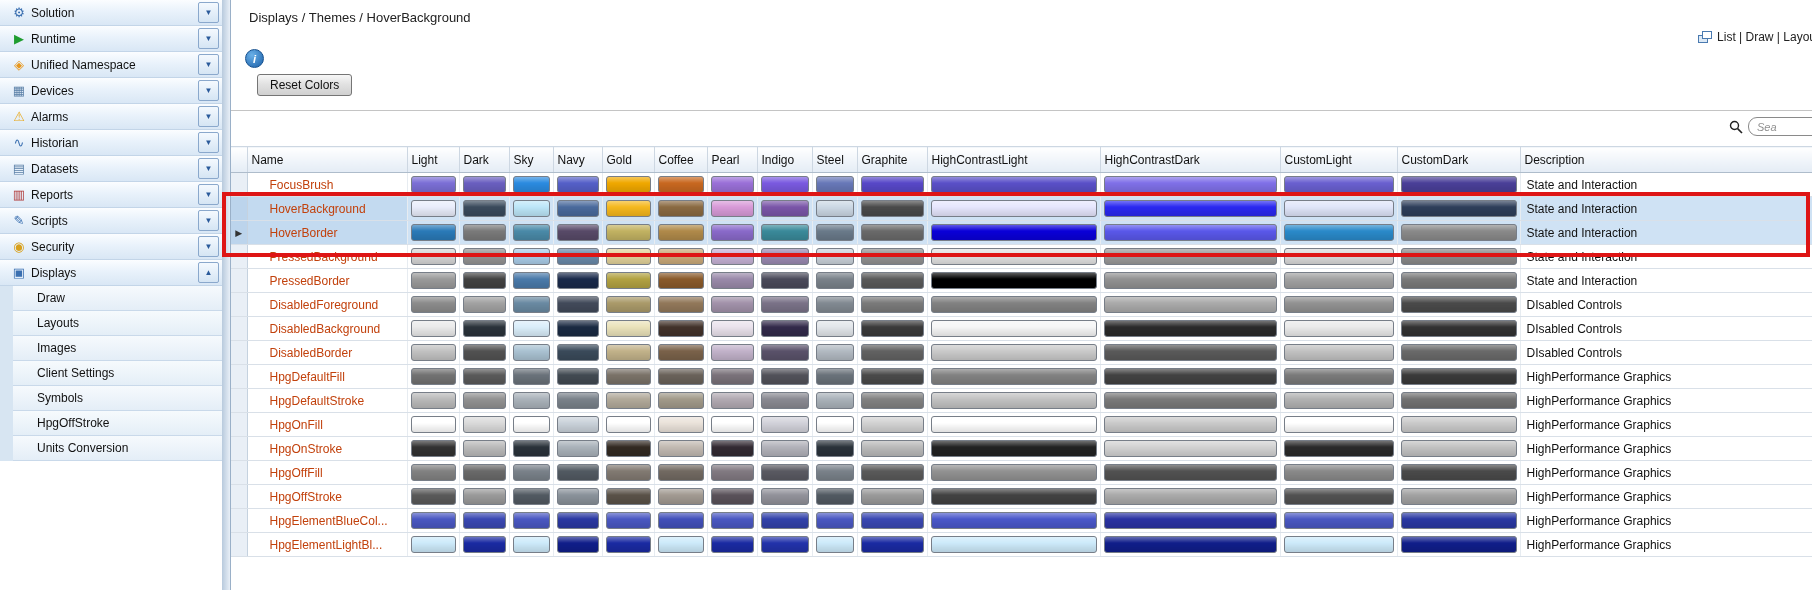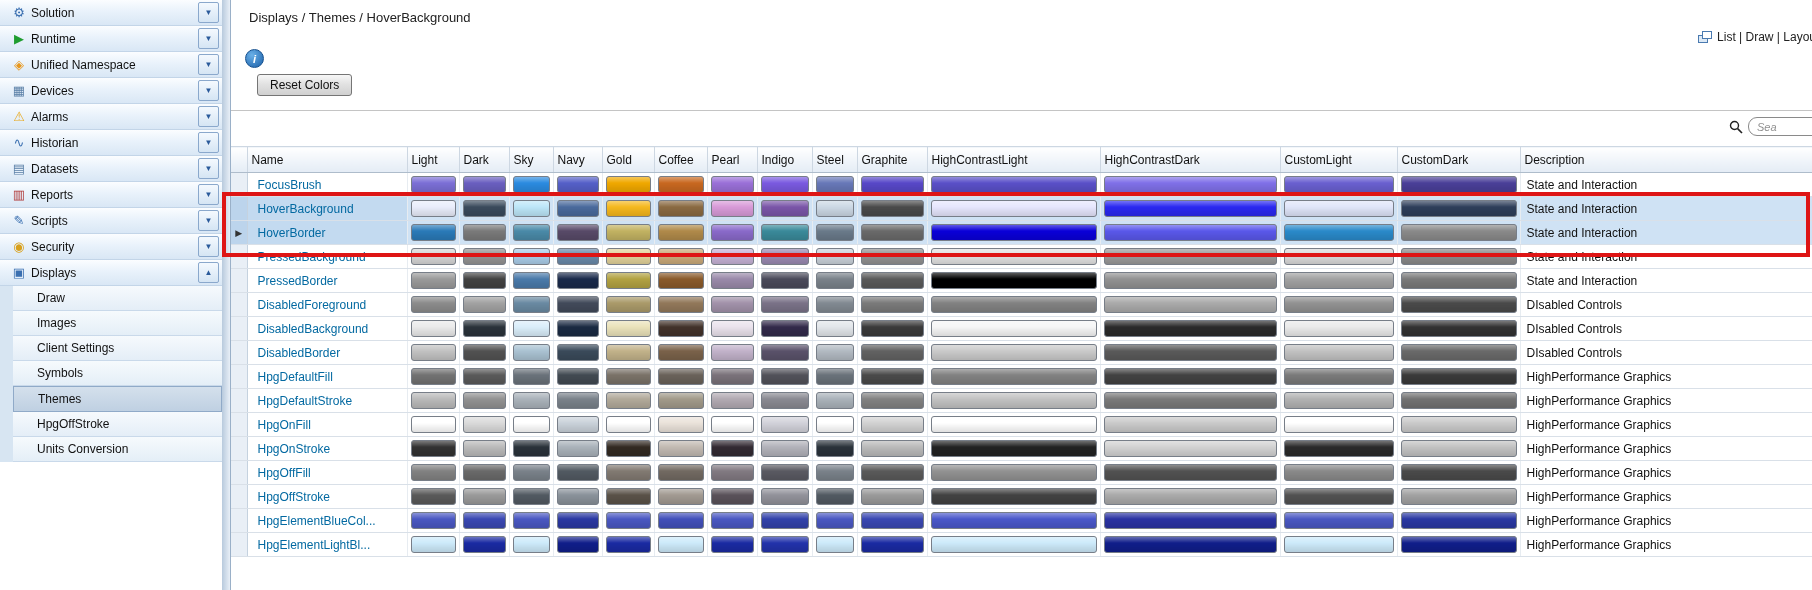--- a/index.html
+++ b/index.html
@@ -72,21 +72,21 @@
     height:25px;font-weight:normal;font-size:12px;text-align:left;padding:0 4px;color:#111;
     background:linear-gradient(#ffffff,#eef3f9 60%,#e4ecf5);
     border-top:1px solid #cdd7e2;border-right:1px solid #cdd7e2;border-bottom:1px solid #aebccb;
     overflow:hidden;white-space:nowrap;cursor:pointer;
   }
   td{
     height:23px;font-size:12px;padding:0;overflow:hidden;white-space:nowrap;
     border-bottom:1px solid #d9e0e8;border-right:1px solid #e7ecf1;background:#fff;
   }
   td.gutter{background:#e9eff6;border-right:1px solid #c5d2df;text-align:center;font-size:9px;color:#333;}
-  td.name{padding:0 10px;color:#0369a1;cursor:pointer;}
+  td.name{padding:0 22px;color:#c2410c;cursor:pointer;}
   td.desc{padding:0 6px;color:#111;}
   tr.selected td{background:#cfe2f4;}
   tr.selected td.gutter{background:#bcd4ec;}
   tr.selected td.name{background:#c3daf0;}
   .swatch{
     height:15px;margin:3px 3px;border:1px solid #777e88;border-radius:3px;cursor:pointer;
     background-image:linear-gradient(rgba(255,255,255,.35),rgba(255,255,255,0) 40%,rgba(0,0,0,.12));
   }
 
   
@@ -150,24 +150,24 @@
           <span class="nav-arrow-btn">▼</span>
         </div>
         <div class="nav-item">
           <span class="nav-icon" style="color: rgb(58, 111, 176);">▣</span>
           <span class="nav-label">Displays</span>
           <span class="nav-arrow-btn">▲</span>
         </div>
       </div>
     <div class="subnav">
         <div class="sub-item">Draw</div>
+        <div class="sub-item">Layouts</div>
         <div class="sub-item">Images</div>
         <div class="sub-item">Client Settings</div>
         <div class="sub-item">Symbols</div>
-        <div class="sub-item selected">Themes</div>
         <div class="sub-item">HpgOffStroke</div>
         <div class="sub-item">Units Conversion</div>
       </div>
   </aside>
 
   <div class="splitter"></div>
 
   <main class="main">
 
     <div class="breadcrumb">Displays / Themes / HoverBackground</div>

